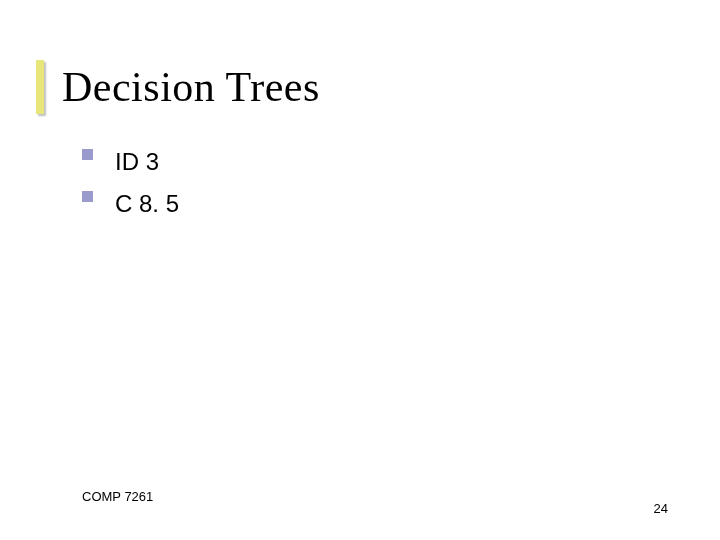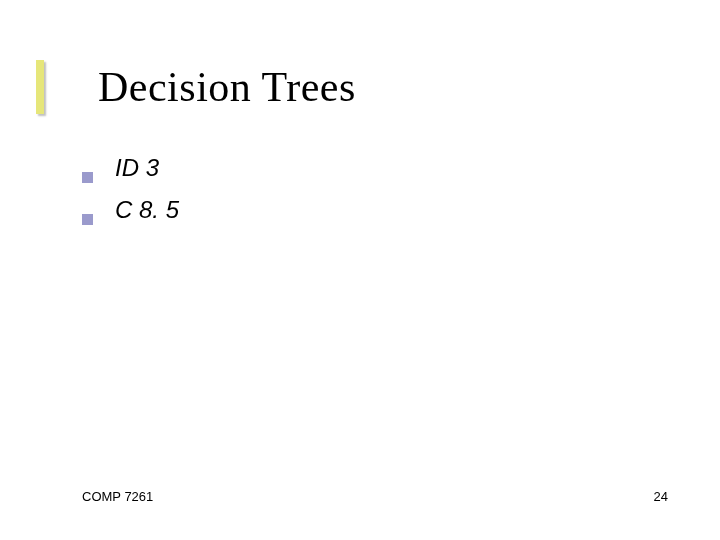--- a/index.html
+++ b/index.html
@@ -31,34 +31,32 @@
       box-shadow: 2px 2px 2px rgba(0,0,0,0.25);
       margin-right: 18px;
       flex: 0 0 auto;
     }
     .title {
       font-family: "Times New Roman", Times, serif;
       font-size: 42px;
       font-weight: 400;
       color: #000000;
       letter-spacing: 0.5px;
-      margin-left: 36px;
     }
     .body {
       position: absolute;
       left: 82px;
       top: 148px;
     }
     .bullet-row {
       position: relative;
       display: flex;
-      align-items: flex-end;
+      align-items: flex-start;
       margin-bottom: 8px;
       height: 34px;
-      font-style: italic;
     }
     .bullet-square {
       width: 11px;
       height: 11px;
       background: #9a9acc;
       flex: 0 0 auto;
       margin-right: 22px;
       position: relative;
       top: 1px;
     }
@@ -83,21 +81,21 @@
       position: absolute;
       left: 82px;
       bottom: 36px;
       font-family: Verdana, Tahoma, Geneva, sans-serif;
       font-size: 13px;
       color: #000000;
     }
     .footer-right {
       position: absolute;
       right: 52px;
-      bottom: 36px;
+      bottom: 24px;
       font-family: Verdana, Tahoma, Geneva, sans-serif;
       font-size: 13px;
       color: #000000;
     }
   </style>
 </head>
 <body>
 
 <div class="slide">
 

